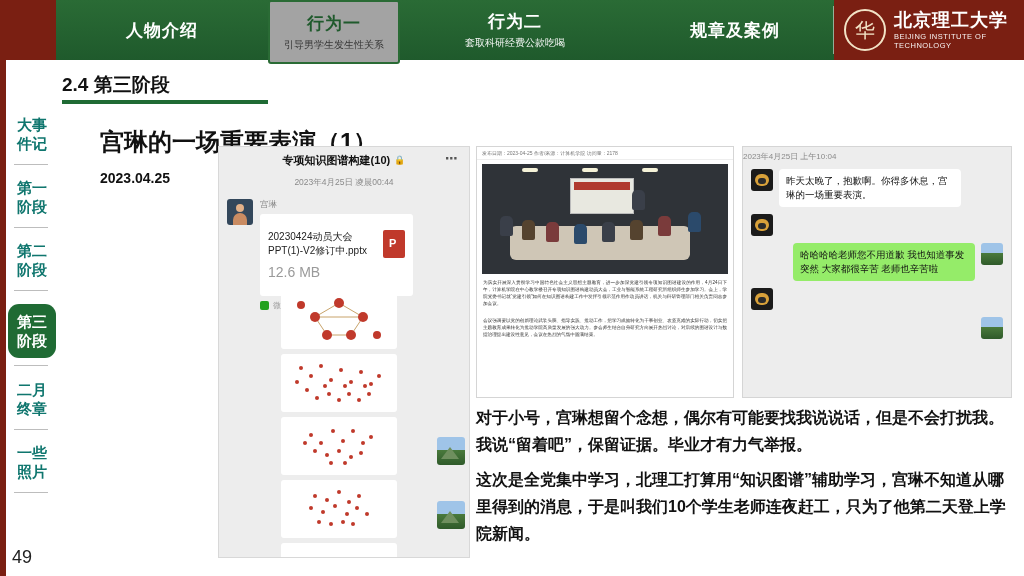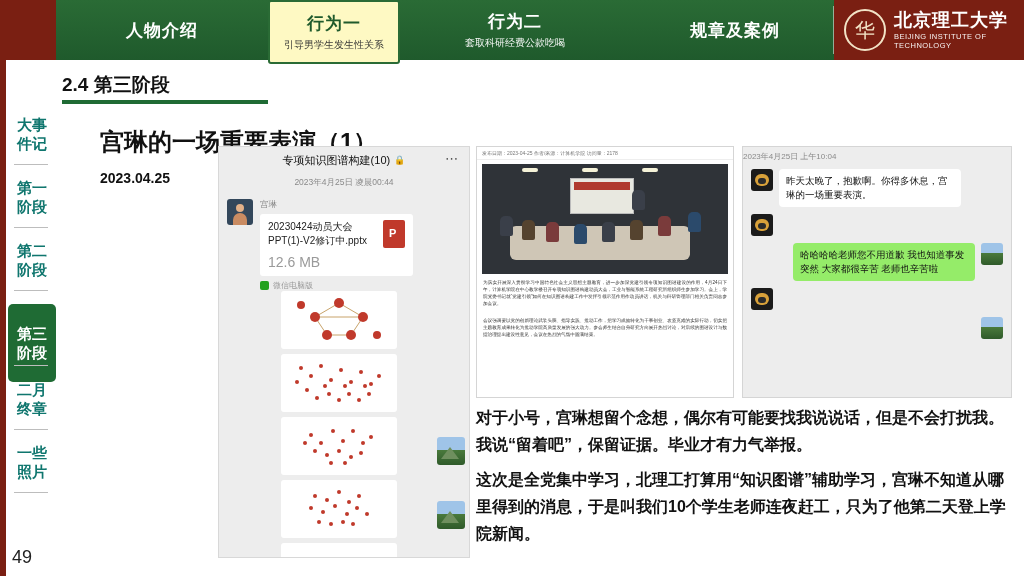--- a/index.html
+++ b/index.html
@@ -10,66 +10,66 @@
   }
   
   .topbar{position:absolute;left:0;top:0;width:1024px;height:60px;background:#ffffff;}
   .topbar .leftstub{position:absolute;left:0;top:0;width:56px;height:60px;background:#7a1f12;}
   .topbar .greenband{position:absolute;left:56px;top:0;width:968px;height:60px;
       background:linear-gradient(180deg,#2a6b35 0%,#1f5a2c 100%);}
   .nav-item{position:absolute;top:0;height:60px;display:flex;flex-direction:column;
       align-items:center;justify-content:center;color:#ffffff;text-align:center;}
   .nav-item .t1{font-size:17px;font-weight:bold;letter-spacing:1px;}
   .nav-item .t2{font-size:10px;margin-top:3px;opacity:.95;}
-  .nav-active{background:#fef9c3;border:2px solid #2a6b35;border-radius:3px;}
+  .nav-active{background:#a3a3a3;border:2px solid #2a6b35;border-radius:3px;}
   .nav-active .t1{color:#1f5a2c;}
   .nav-active .t2{color:#333333;}
   .brandbox{position:absolute;right:0;top:0;width:190px;height:60px;
       background:#7a1f12;display:flex;align-items:center;padding-left:10px;box-sizing:border-box;}
   .brandmark{width:38px;height:38px;border-radius:50%;border:2px solid #f2e3c6;
       color:#f2e3c6;font-size:20px;display:flex;align-items:center;justify-content:center;
       font-family:"DejaVu Serif",serif;flex:0 0 auto;}
   .brandtext{margin-left:8px;color:#ffffff;line-height:1.25;}
   .brandtext .cn{font-size:18px;font-weight:bold;letter-spacing:1px;}
   .brandtext .en{font-size:7.5px;letter-spacing:.5px;opacity:.95;}
   .brandsep{position:absolute;right:190px;top:6px;width:1px;height:48px;background:#ffffff;opacity:.5;}
 
   
   .rail{position:absolute;left:0;top:60px;width:56px;height:516px;background:#ffffff;}
   .rail .rail-line{position:absolute;left:0;top:0;width:6px;height:516px;background:#7a1f12;}
   .rail-item{position:absolute;left:8px;width:48px;text-align:center;color:#0f766e;
       font-size:15px;font-weight:bold;line-height:19px;}
-  .rail-item.active{background:#1f6b34;color:#ffffff;border-radius:5px;padding:20px 0;}
+  .rail-item.active{background:#1f6b34;color:#ffffff;border-radius:11px;padding:8px 0;}
   .rail-div{position:absolute;left:14px;width:34px;height:1px;background:#bdbdbd;}
   .pagenum{position:absolute;left:12px;bottom:8px;font-size:18px;color:#222;}
 
   
   .sec-title{position:absolute;left:62px;top:72px;font-size:19px;font-weight:bold;color:#111;}
   .sec-underline{position:absolute;left:62px;top:100px;width:206px;height:4px;background:#1f6b34;}
 
   
   .main-title{position:absolute;left:100px;top:126px;font-size:24px;font-weight:bold;color:#111;}
   .main-date{position:absolute;left:100px;top:170px;font-size:14px;font-weight:bold;color:#111;}
 
   
   .wx{position:absolute;left:218px;top:146px;width:250px;height:410px;background:#ededed;
       border:1px solid #d8d8d8;overflow:hidden;}
   .wx-head{height:26px;display:flex;align-items:center;justify-content:center;position:relative;
-      background:#ededed;}
+      background:#ededed;font-weight:bold;}
   .wx-head .ttl{font-size:11px;color:#111;}
   .wx-head .lock{font-size:9px;color:#888;margin-left:4px;}
   .wx-head .dots{position:absolute;right:10px;top:4px;font-size:13px;color:#555;letter-spacing:1px;}
   .wx-time{text-align:center;font-size:8.5px;color:#8a8a8a;margin-top:4px;}
   .wx-msg{margin:10px 8px 0 8px;display:flex;align-items:flex-start;}
   .wx-ava{width:26px;height:26px;border-radius:3px;background:#33475b;flex:0 0 auto;overflow:hidden;position:relative;}
   .wx-ava:after{content:"";position:absolute;left:6px;top:14px;width:14px;height:12px;border-radius:7px 7px 0 0;background:#c98b62;}
   .wx-ava:before{content:"";position:absolute;left:9px;top:5px;width:8px;height:8px;border-radius:50%;background:#e3b189;}
   .wx-body{margin-left:7px;}
   .wx-name{font-size:8.5px;color:#8a8a8a;margin-bottom:3px;}
-  .wx-file{width:153px;background:#ffffff;border-radius:3px;padding:6px 8px;box-sizing:border-box;
+  .wx-file{width:153px;background:#ffffff;border-radius:3px;padding:16px 8px;box-sizing:border-box;
       display:flex;justify-content:space-between;}
   .wx-file .ftxt{font-size:10px;color:#222;line-height:14px;}
   .wx-file .fsize{font-size:14px;color:#9a9a9a;margin-top:6px;}
   .wx-file .ficon{width:22px;height:28px;background:#c0392b;border-radius:2px;position:relative;flex:0 0 auto;}
   .wx-file .ficon:after{content:"P";position:absolute;left:6px;top:7px;color:#fff;font-size:11px;font-weight:bold;}
   .wx-src{display:flex;align-items:center;font-size:8px;color:#9a9a9a;margin-top:4px;}
   .wx-src .g{width:9px;height:9px;background:#22a11e;border-radius:2px;margin-right:4px;}
   .graph-wrap{position:absolute;left:62px;top:144px;width:184px;}
   .graph{width:116px;height:58px;background:#ffffff;border-radius:3px;margin-bottom:5px;position:relative;overflow:hidden;}
   .thumb{position:absolute;right:0;width:28px;height:28px;border-radius:3px;overflow:hidden;

